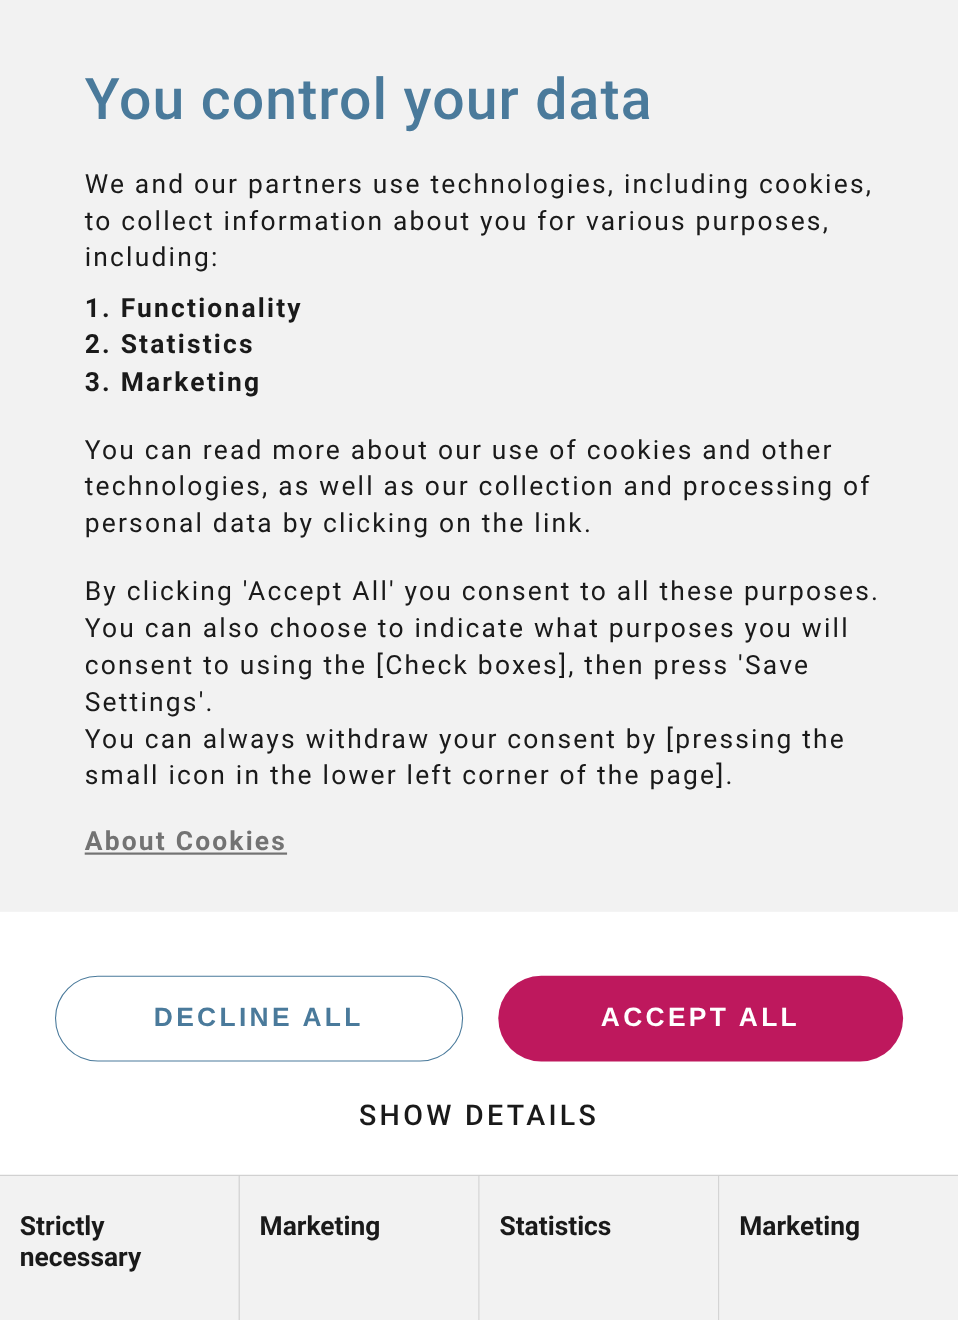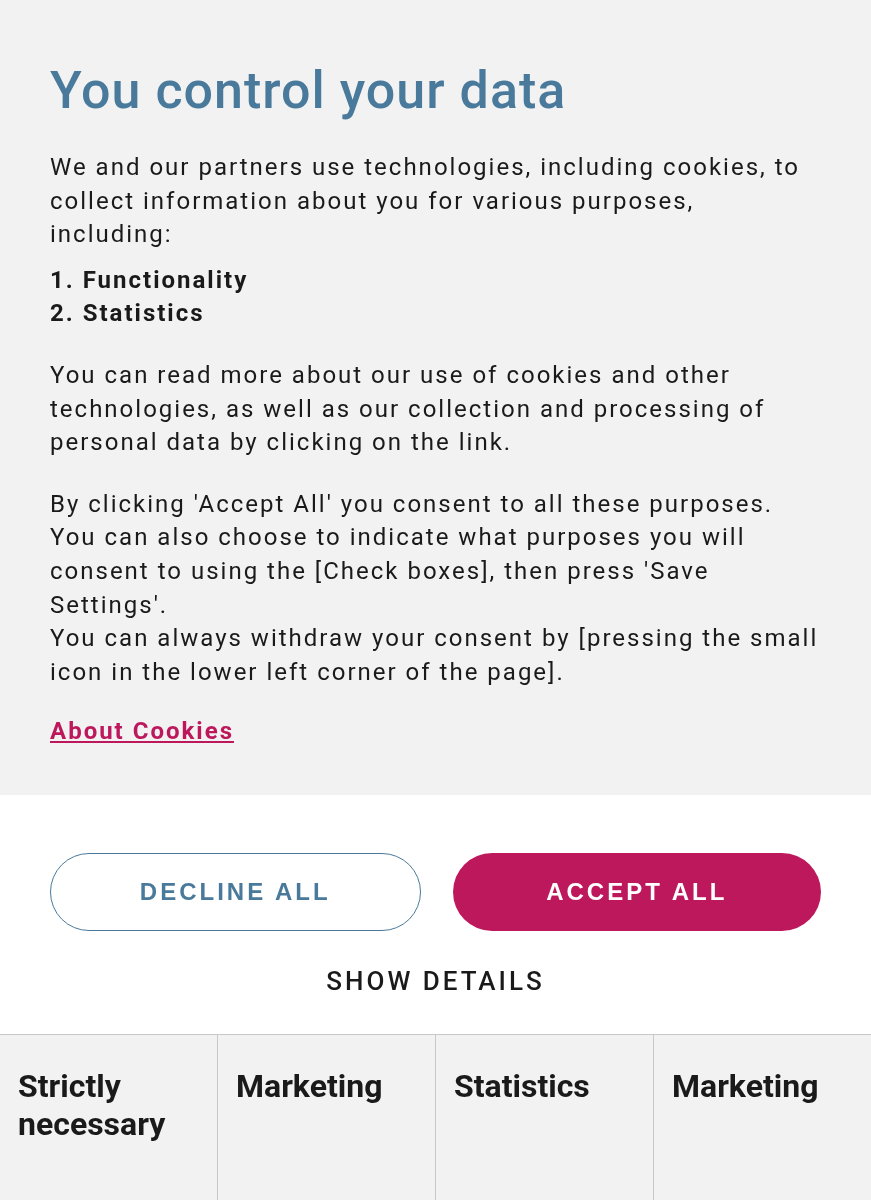--- a/index.html
+++ b/index.html
@@ -8,21 +8,21 @@
     padding: 0;
   }
   body {
     font-family: -apple-system, BlinkMacSystemFont, "Segoe UI", Roboto, Helvetica, Arial, sans-serif;
     width: 871px;
     background: #fff;
     color: #222;
   }
   .top-section {
     background: #f2f2f2;
-    padding: 60px 50px 50px 50px;
+    padding: 60px 50px 50px 77px;
   }
   .heading {
     color: #4a7a9b;
     font-size: 52px;
     font-weight: 500;
     letter-spacing: 1px;
     margin-bottom: 30px;
   }
   .intro {
     font-size: 24px;
@@ -43,21 +43,21 @@
     font-weight: bold;
   }
   .body-text {
     font-size: 24px;
     line-height: 1.4;
     letter-spacing: 2px;
     color: #1a1a1a;
     margin-bottom: 28px;
   }
   .link {
-    color: #be185d;
+    color: #737373;
     font-size: 24px;
     font-weight: 700;
     text-decoration: underline;
     letter-spacing: 2px;
     cursor: pointer;
     display: inline-block;
   }
   .middle-section {
     background: #fff;
     padding: 58px 50px 38px 50px;
@@ -109,36 +109,37 @@
     padding: 32px 18px 24px 18px;
     display: flex;
     flex-direction: column;
     align-items: flex-start;
     min-height: 190px;
   }
   .category:last-child {
     border-right: none;
   }
   .category-label {
-    font-size: 32px;
+    font-size: 24px;
     font-weight: 700;
     color: #1a1a1a;
     margin-bottom: 25px;
     min-height: 62px;
   }
 </style>
 </head>
 <body>
 
 <div class="top-section">
   <h1 class="heading">You control your data</h1>
   <p class="intro">We and our partners use technologies, including cookies, to collect information about you for various purposes, including:</p>
   <div class="list">
     <span class="list-item">1. Functionality</span>
     <span class="list-item">2. Statistics</span>
+    <span class="list-item">3. Marketing</span>
   </div>
   <p class="body-text">You can read more about our use of cookies and other technologies, as well as our collection and processing of personal data by clicking on the link.</p>
   <p class="body-text">By clicking 'Accept All' you consent to all these purposes. You can also choose to indicate what purposes you will consent to using the [Check boxes], then press 'Save Settings'.<br>You can always withdraw your consent by [pressing the small icon in the lower left corner of the page].</p>
   <a class="link">About Cookies</a>
 </div>
 
 <div class="middle-section">
   <div class="button-row">
     <button class="btn btn-decline">DECLINE ALL</button>
     <button class="btn btn-accept">ACCEPT ALL</button>

